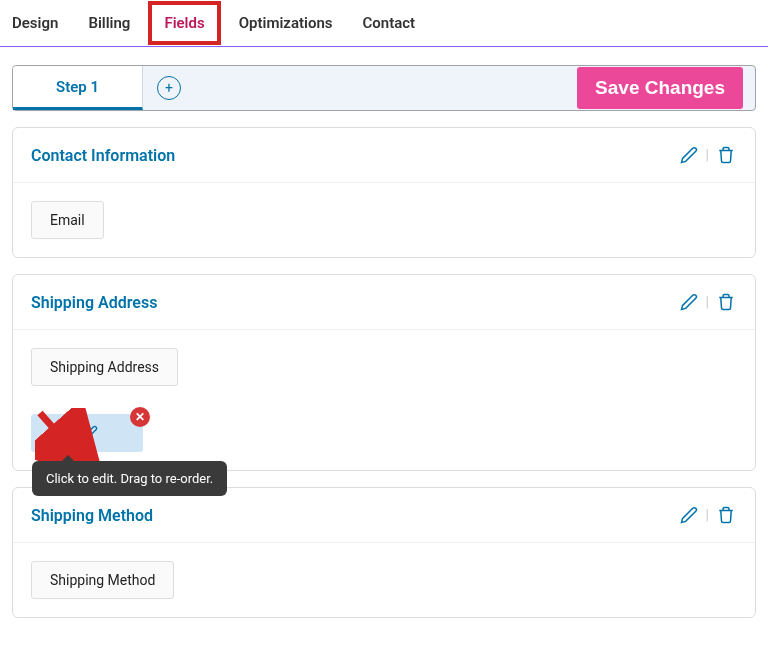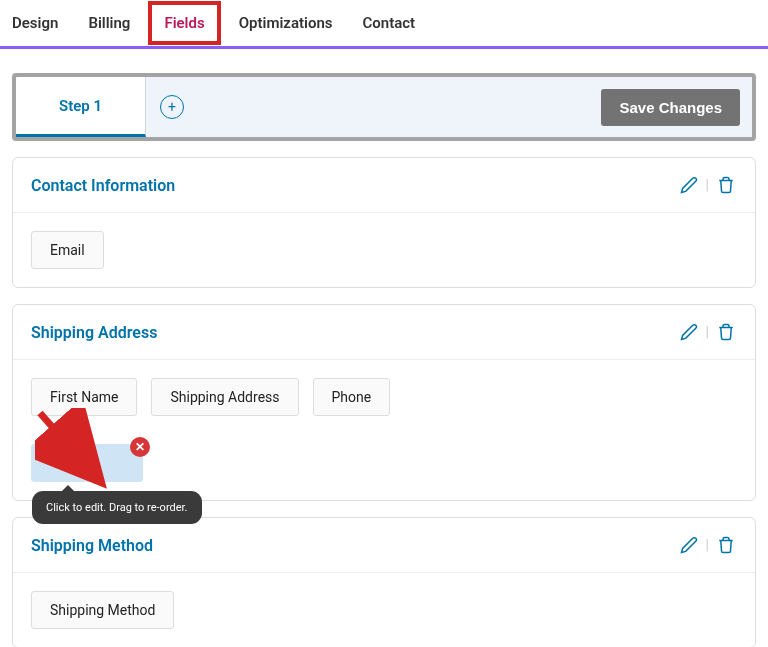--- a/index.html
+++ b/index.html
@@ -5,47 +5,47 @@
     * { box-sizing: border-box; margin: 0; padding: 0; }
     body {
       font-family: -apple-system, BlinkMacSystemFont, "Segoe UI", Roboto, sans-serif;
       width: 768px;
       background: #fff;
       color: #333;
     }
     .tabs-nav {
       display: flex;
       padding: 14px 12px 14px 12px;
-      border-bottom: 3px solid #8b5cf6;
+      border-bottom: 1px solid #8b5cf6;
       gap: 30px;
     }
     .tabs-nav .tab {
       font-size: 15px;
       font-weight: 600;
       color: #333;
       cursor: pointer;
     }
     .tabs-nav .tab.active {
       color: #be185d;
       border: 4px solid #d42424;
       padding: 9px 12px;
       margin: -13px -12px;
     }
     .content-area {
       padding: 0 12px;
     }
     .step-bar {
       display: flex;
       align-items: center;
-      border: 4px solid #a3a3a3;
+      border: 1px solid #a3a3a3;
       background: #eef4fa;
-      margin-top: 24px;
+      margin-top: 18px;
       border-radius: 4px;
       position: relative;
-      height: 68px;
+      height: 46px;
     }
     .step-tab {
       background: #fff;
       height: 100%;
       width: 130px;
       display: flex;
       align-items: center;
       justify-content: center;
       font-size: 15px;
       font-weight: 600;
@@ -63,25 +63,25 @@
       display: flex;
       align-items: center;
       justify-content: center;
       color: #0073aa;
       font-size: 14px;
       cursor: pointer;
     }
     .save-btn {
       margin-left: auto;
       margin-right: 12px;
-      background: #737373;
+      background: #ec4899;
       color: #fff;
       border: none;
       padding: 10px 18px;
-      font-size: 15px;
+      font-size: 19px;
       font-weight: 600;
       border-radius: 3px;
       cursor: pointer;
     }
     .section-card {
       border: 1px solid #ddd;
       border-radius: 6px;
       margin-top: 16px;
       padding: 0;
       background: #fff;
@@ -155,22 +155,22 @@
       font-weight: bold;
       cursor: pointer;
     }
     .tooltip {
       position: absolute;
       top: 46px;
       left: 0;
       background: #3a3a3a;
       color: #fff;
       padding: 10px 14px;
-      font-size: 11px;
-      border-radius: 11px;
+      font-size: 13px;
+      border-radius: 6px;
       white-space: nowrap;
       z-index: 5;
     }
     .tooltip::before {
       content: "";
       position: absolute;
       top: -6px;
       left: 30px;
       border-left: 6px solid transparent;
       border-right: 6px solid transparent;
@@ -244,23 +244,21 @@
         </span>
         <span class="icon-sep">|</span>
         <span class="icon-btn">
           <svg width="18" height="18" viewBox="0 0 24 24" fill="none" stroke="currentColor" stroke-width="2">
               <path d="M3 6h18M8 6V4a2 2 0 012-2h4a2 2 0 012 2v2M19 6l-1 14a2 2 0 01-2 2H8a2 2 0 01-2-2L5 6"></path>
             </svg>
         </span>
       </div>
     </div>
     <div class="section-body" style="position:relative;">
-      <div class="field-chip">First Name</div>
       <div class="field-chip">Shipping Address</div>
-      <div class="field-chip">Phone</div>
       <div style="width:100%;"></div>
       <div class="field-chip highlighted">
         <span class="pencil-overlay">
           <svg width="16" height="16" viewBox="0 0 24 24" fill="none" stroke="currentColor" stroke-width="2">
               <path d="M17 3a2.8 2.8 0 014 4L7.5 20.5 2 22l1.5-5.5L17 3z"></path>
             </svg>
         </span>
         <span style="visibility:hidden;">mber</span>
         <span class="remove-bubble">✕</span>
         <div class="tooltip">Click to edit. Drag to re-order.</div>

